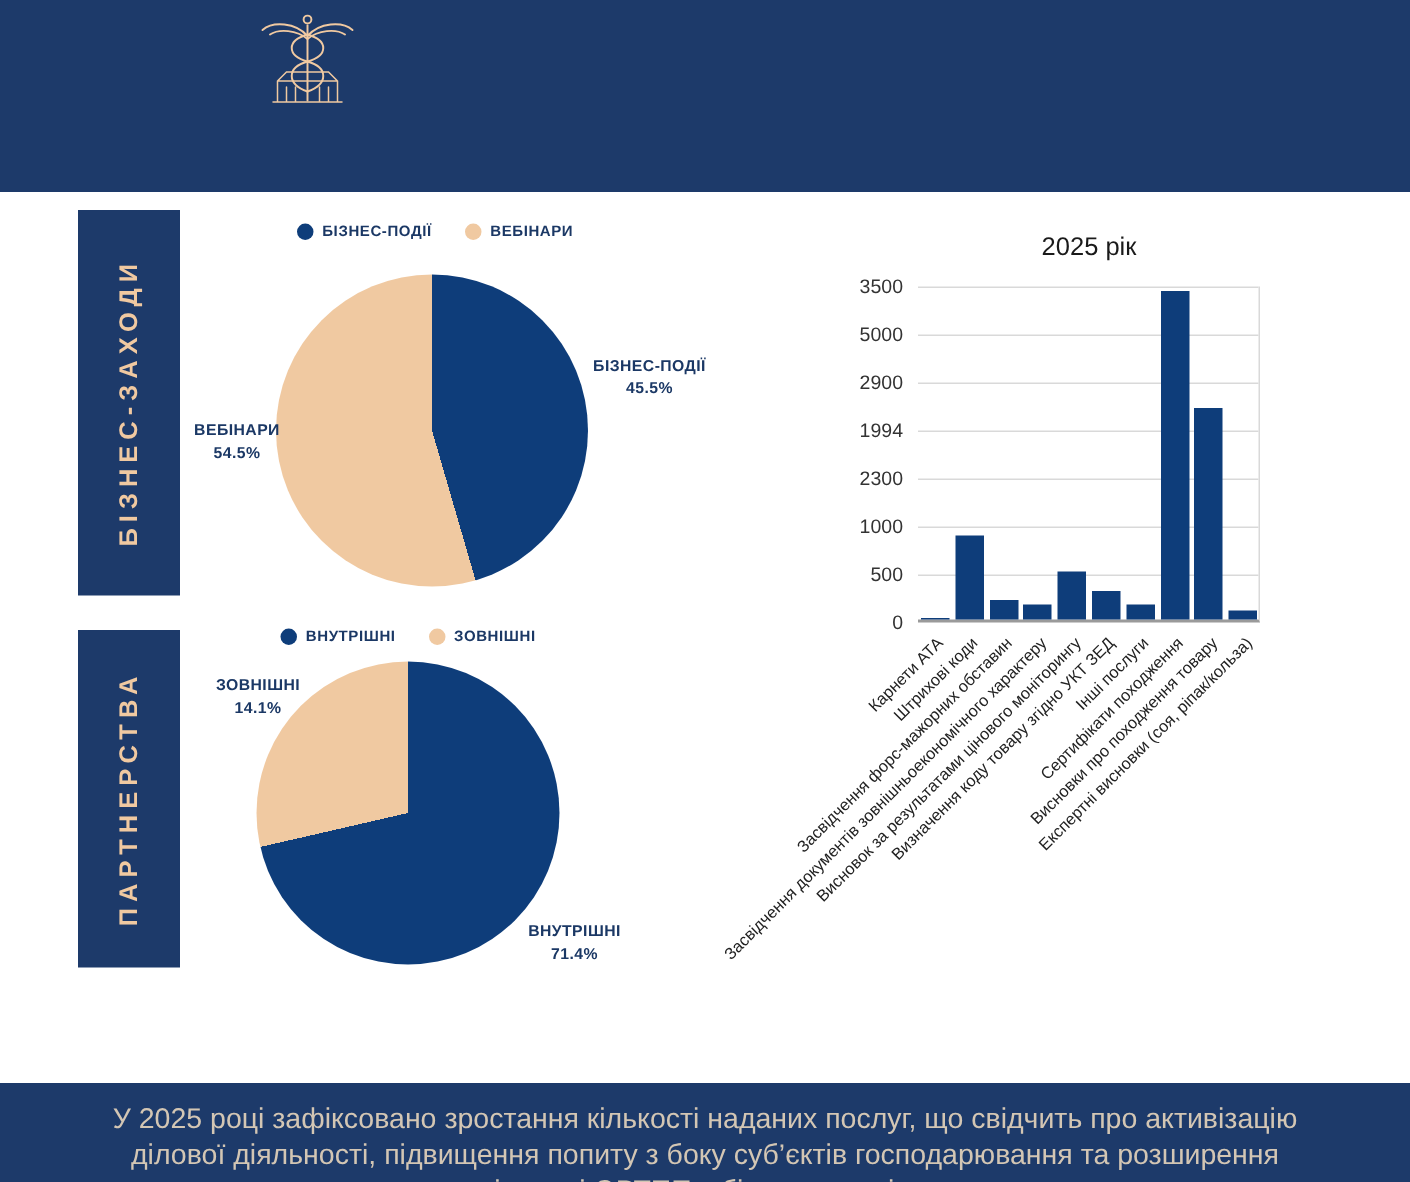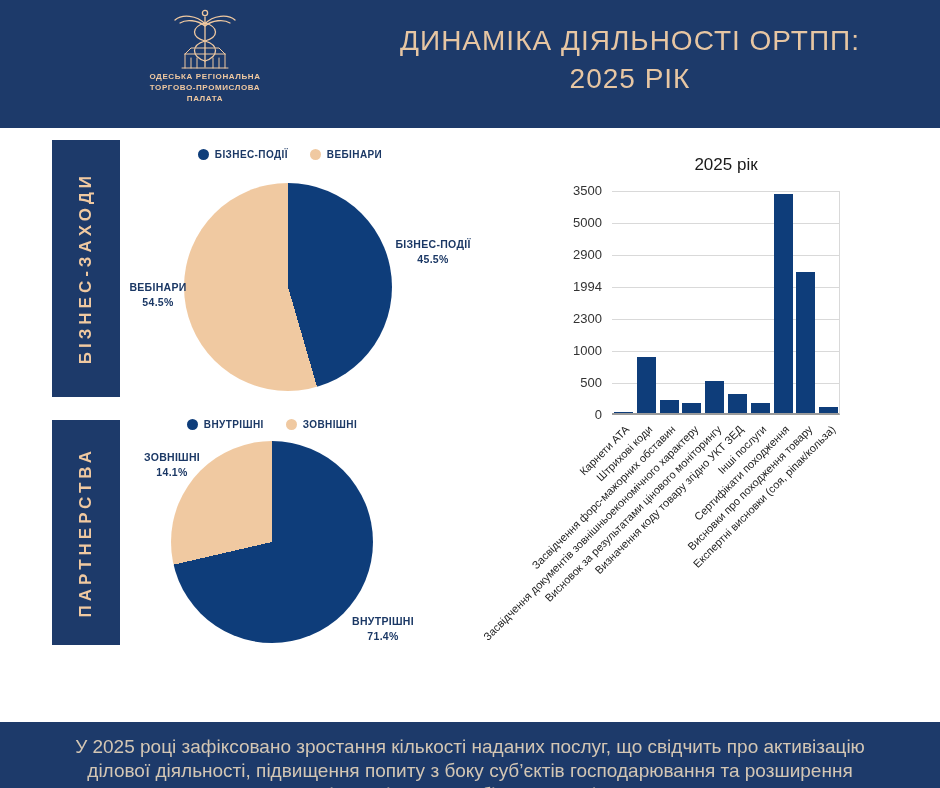--- a/index.html
+++ b/index.html
@@ -71,29 +71,20 @@
         <path d="M21 60 V46 M61 60 V46 M21 46 L27 40 H55 L61 46 M21 46 H61 M27 50 V60 M33 50 V60 M49 50 V60 M55 50 V60 M18 60 H64" stroke-width="1"></path>
 
         <circle cx="41" cy="5" r="2.6"></circle>
         <line x1="41" y1="9" x2="41" y2="59"></line>
 
         <path d="M41 16 C33 7, 18 6, 11 12 M41 18 C34 12, 22 11, 16 15 M41 16 C49 7, 64 6, 71 12 M41 18 C48 12, 60 11, 66 15"></path>
 
         <path d="M41 15 C27 19, 27 29, 41 33 C55 37, 55 48, 41 53"></path>
         <path d="M41 15 C55 19, 55 29, 41 33 C27 37, 27 48, 41 53"></path>
       </svg>
-      <div class="logo-text">
-        <div>ОДЕСЬКА РЕГІОНАЛЬНА</div>
-        <div>ТОРГОВО-ПРОМИСЛОВА</div>
-        <div>ПАЛАТА</div>
-      </div>
-    </div>
-    <div class="header-title">
-      <div>ДИНАМІКА ДІЯЛЬНОСТІ ОРТПП:</div>
-      <div>2025 РІК</div>
     </div>
   </div>
 
   <div class="sidebox sidebox-1">
     <span>БІЗНЕС-ЗАХОДИ</span>
   </div>
   <div class="sidebox sidebox-2">
     <span>ПАРТНЕРСТВА</span>
   </div>
 

